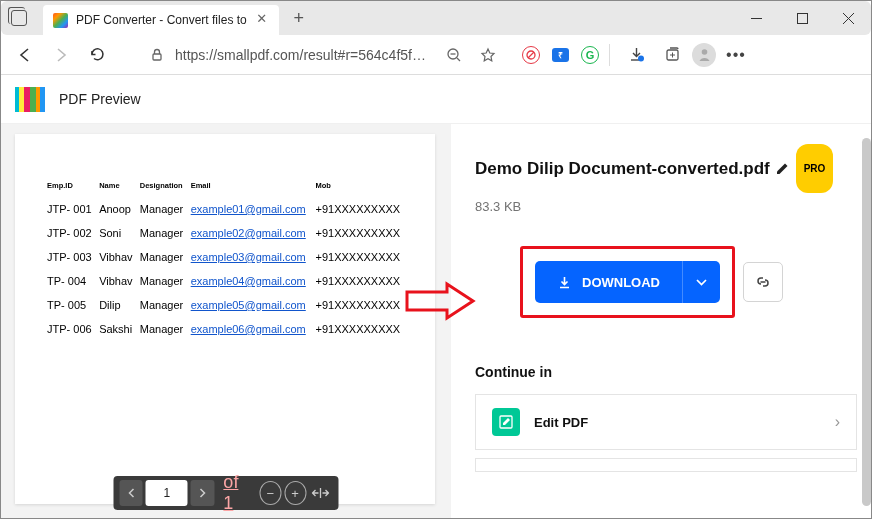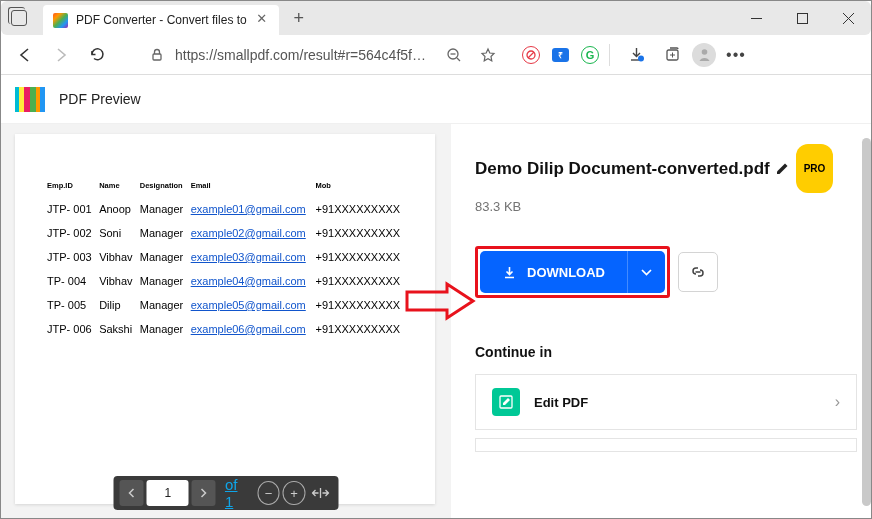--- a/index.html
+++ b/index.html
@@ -43,34 +43,34 @@
     .preview-page { width: 420px; height: 370px; background: #fff; box-shadow: 0 1px 3px rgba(0,0,0,.12); padding: 42px 28px 20px; font-size: 7px; }
     .pv-table { width: 100%; }
     .pv-table th { font-weight: bold; text-align: left; padding: 3px 2px 6px; font-size: 7.5px; }
     .pv-table td { padding: 5px 2px; font-size: 11px; }
     .pv-link { color: #1155cc; text-decoration: underline; }
     
     
     .page-tools { position: absolute; bottom: 10px; left: 50%; transform: translateX(-50%); background: #3a3a3a; border-radius: 4px; height: 34px; display: flex; align-items: center; padding: 0 6px; gap: 3px; color: #fff; }
     .pt-btn { width: 26px; height: 26px; background: #555; border-radius: 3px; display: flex; align-items: center; justify-content: center; color: #ccc; font-size: 12px; }
     .pt-input { width: 42px; height: 26px; background: #fff; color: #222; text-align: center; font-size: 12px; border-radius: 3px; border: none; }
-    .pt-label { font-size: 15px; color: #0ea5e9; padding: 0 6px; text-decoration: underline; }
+    .pt-label { font-size: 18px; color: #fca5a5; padding: 0 6px; text-decoration: underline; }
     .pt-circle { width: 24px; height: 24px; border: 1.5px solid #aaa; border-radius: 50%; display: flex; align-items: center; justify-content: center; color: #ccc; font-size: 13px; }
     
     
     .right-pane { flex: 1; padding: 20px 14px 14px 24px; position: relative; }
     .scroll-indicator { position: absolute; right: 0; top: 14px; bottom: 14px; width: 9px; background: #c9c9c9; border-radius: 5px; }
     .file-title-row { display: flex; align-items: center; gap: 5px; margin-bottom: 6px; }
     .file-title { font-size: 17px; font-weight: 700; color: #111; }
     .pencil-ico { width: 16px; height: 16px; color: #333; }
     .pro-badge { background: #ffcd00; color: #000; font-size: 10px; font-weight: 700; padding: 19px 8px; border-radius: 12px; }
     .file-size { font-size: 13px; color: #737373; margin-bottom: 32px; }
     
     .dl-row { display: flex; align-items: center; gap: 8px; margin-bottom: 46px; }
-    .red-highlight { border: 3px solid #e8121c; padding: 2px; border-radius: 3px; }
+    .red-highlight { border: 3px solid #e8121c; padding: 12px; border-radius: 3px; margin-left: 45px; }
     .dl-button { background: #0564ff; color: #fff; height: 42px; border-radius: 5px; display: flex; align-items: center; font-weight: 700; font-size: 13px; }
     .dl-main { display: flex; align-items: center; gap: 10px; padding: 0 22px; }
     .dl-caret { width: 38px; display: flex; align-items: center; justify-content: center; border-left: 1px solid rgba(255,255,255,.25); height: 100%; }
     .link-btn { width: 40px; height: 40px; border: 1.5px solid #d4d4d4; border-radius: 5px; display: flex; align-items: center; justify-content: center; color: #333; }
     
     .continue-label { font-size: 14px; font-weight: 700; color: #111; margin-bottom: 14px; }
     .option-card { border: 1.5px solid #e4e4e4; border-radius: 0; padding: 13px 16px; display: flex; align-items: center; gap: 14px; margin-bottom: 8px; }
     .opt-ico { width: 28px; height: 28px; background: #00c896; border-radius: 4px; display: flex; align-items: center; justify-content: center; color: #fff; }
     .opt-label { font-size: 13px; font-weight: 700; color: #111; flex: 1; }
     .opt-chevron { color: #999; font-size: 16px; }

